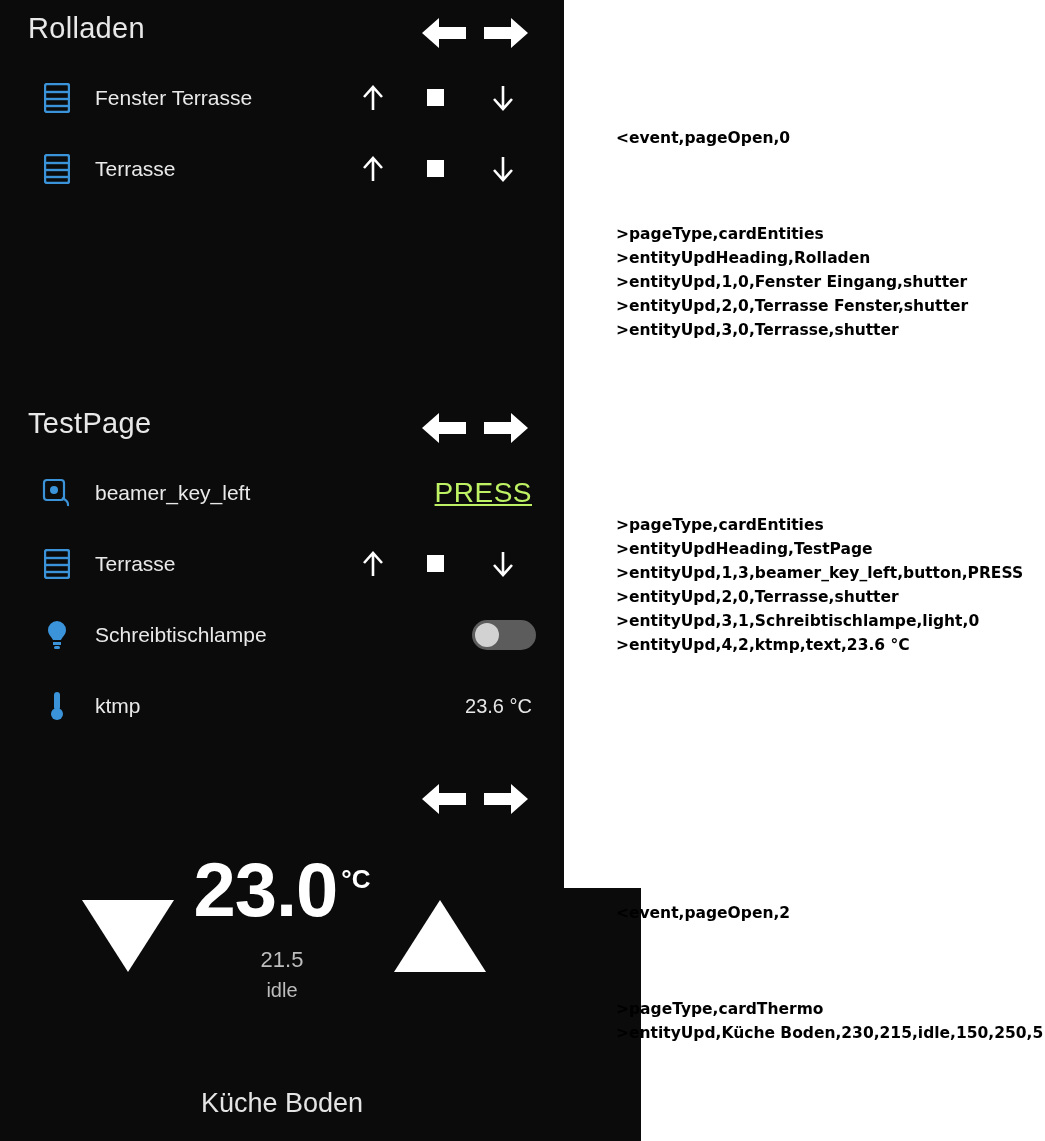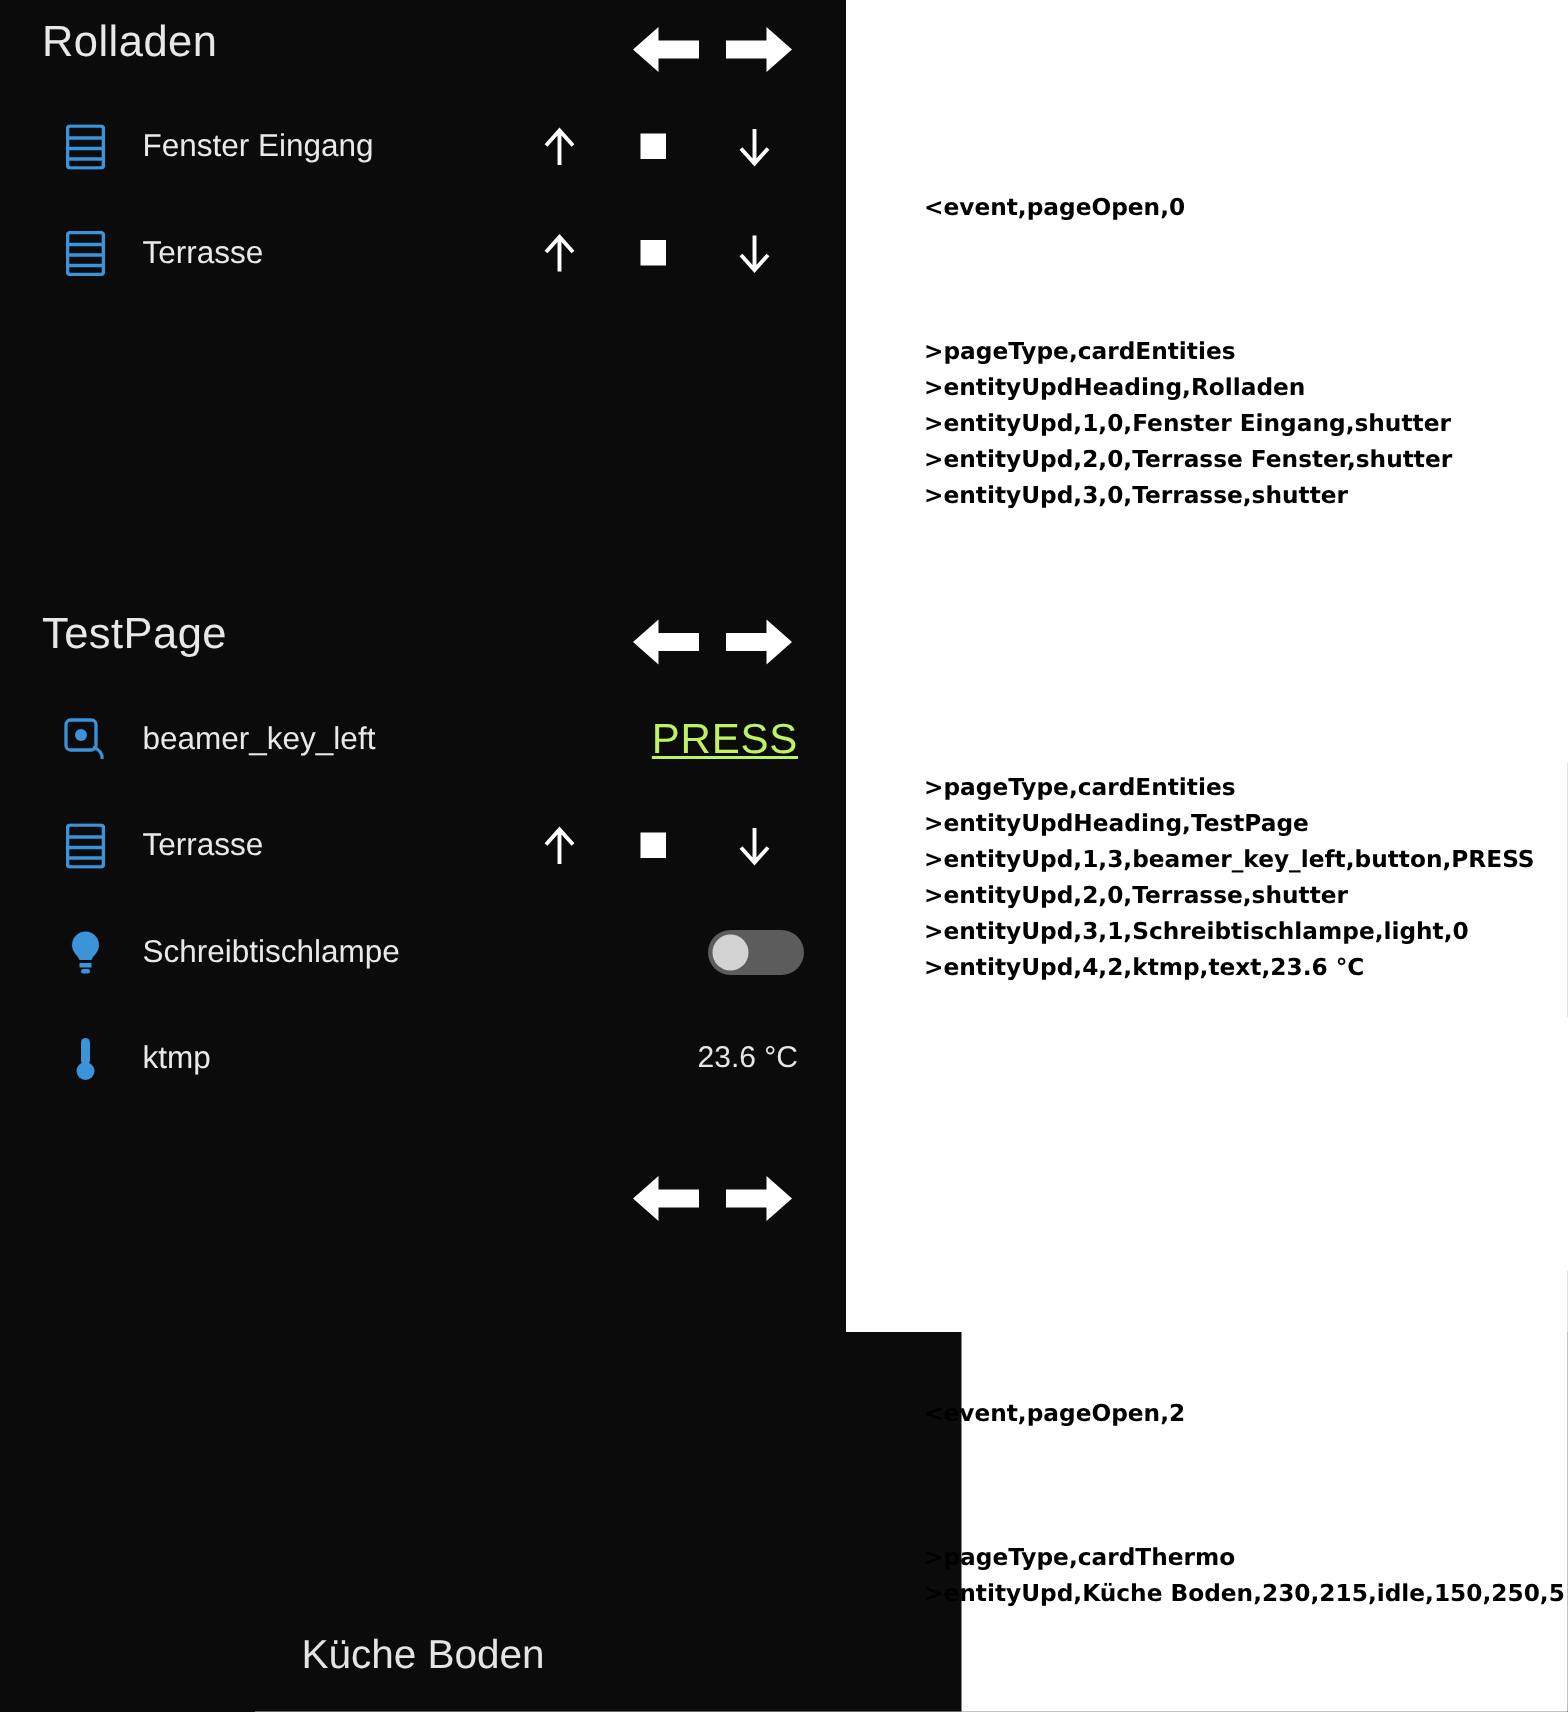--- a/index.html
+++ b/index.html
@@ -258,21 +258,21 @@
 
       <div class="row">
         <div class="row-icon">
           <svg width="26" height="30" viewBox="0 0 26 30">
             <rect x="1" y="1" width="24" height="28" rx="2" fill="none" stroke="#3b93d9" stroke-width="2.4"></rect>
             <line x1="1" y1="9" x2="25" y2="9" stroke="#3b93d9" stroke-width="2.4"></line>
             <line x1="1" y1="16" x2="25" y2="16" stroke="#3b93d9" stroke-width="2.4"></line>
             <line x1="1" y1="23" x2="25" y2="23" stroke="#3b93d9" stroke-width="2.4"></line>
           </svg>
         </div>
-        <div class="row-label">Fenster Eingang</div>
+        <div class="row-label">Fenster Terrasse</div>
         <div class="shutter-ctrl sh-up">
           <svg width="30" height="30" viewBox="0 0 30 30">
               <path d="M15 27 L15 5 M6 14 L15 4 L24 14" stroke="#ffffff" stroke-width="2.6" fill="none"></path>
             </svg>
         </div>
         <div class="shutter-ctrl sh-stop">
             <div class="sq"></div>
           </div>
         <div class="shutter-ctrl sh-down">
           <svg width="30" height="30" viewBox="0 0 30 30">
@@ -400,20 +400,29 @@
           <svg width="44" height="38" viewBox="0 0 44 38">
               <polygon points="0,19 17,4 17,13 44,13 44,25 17,25 17,34" fill="#ffffff"></polygon>
             </svg>
         </div>
         <div class="arrow arrow-right" style="top:10px;">
           <svg width="44" height="38" viewBox="0 0 44 38">
               <polygon points="44,19 27,4 27,13 0,13 0,25 27,25 27,34" fill="#ffffff"></polygon>
             </svg>
         </div>
       </div>
+    </div>
+    <div class="thermo-body">
+      <div class="tri tri-down"></div>
+      <div class="tri tri-up"></div>
+      <div class="thermo-temp">
+        <span class="big">23.0</span><span class="unit">°C</span>
+      </div>
+      <div class="thermo-target">21.5</div>
+      <div class="thermo-state">idle</div>
     </div>
     <div class="thermo-name">Küche Boden</div>
   </div>
 
 </div>
 
 <div class="panel-right">
 
   <div class="log-block" style="top:78px;">
     <div class="log-event">&lt;event,pageOpen,0</div>
@@ -426,19 +435,19 @@
 
   <div class="log-block" style="top:465px;">
     <div class="log-lines">&gt;pageType,cardEntities
 &gt;entityUpdHeading,TestPage
 &gt;entityUpd,1,3,beamer_key_left,button,PRESS
 &gt;entityUpd,2,0,Terrasse,shutter
 &gt;entityUpd,3,1,Schreibtischlampe,light,0
 &gt;entityUpd,4,2,ktmp,text,23.6 °C</div>
   </div>
 
-  <div class="log-block" style="top:882px;">
+  <div class="log-block" style="top:853px;">
     <div class="log-event">&lt;event,pageOpen,2</div>
     <div class="log-lines">&gt;pageType,cardThermo
 &gt;entityUpd,Küche Boden,230,215,idle,150,250,5</div>
   </div>
 
 </div>
 
 </body></html>

